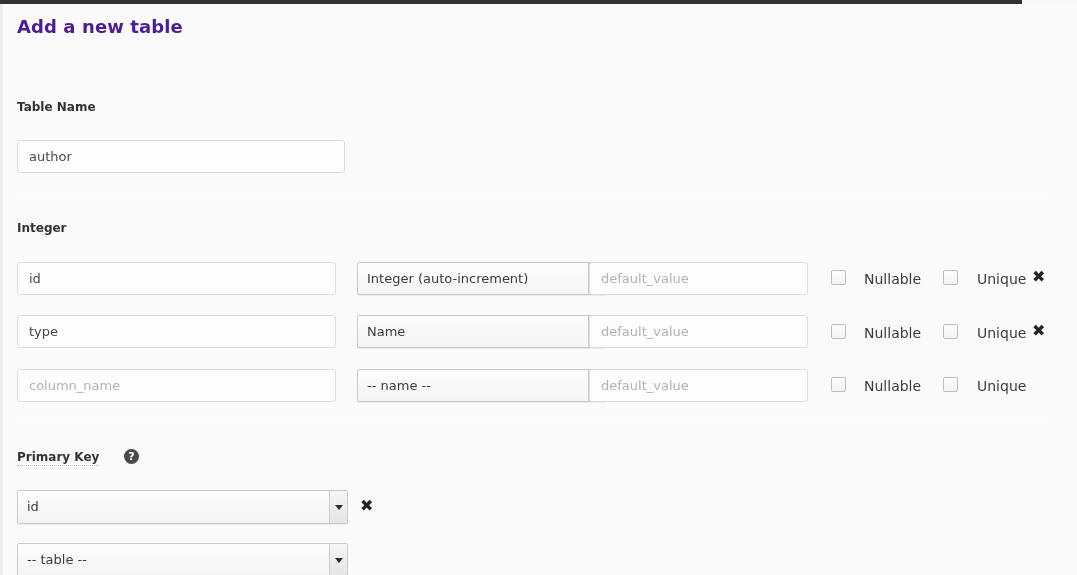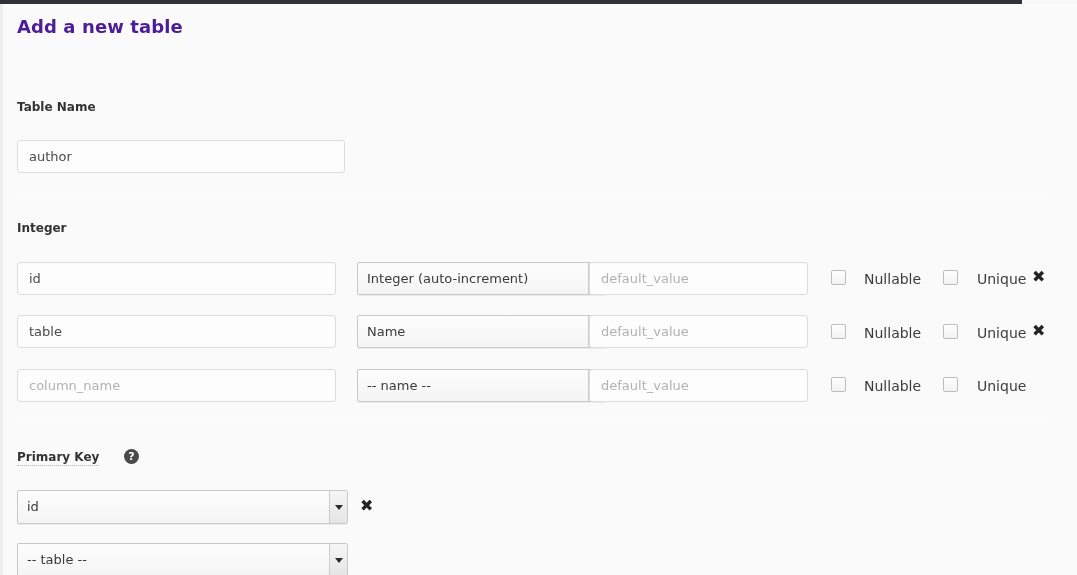--- a/index.html
+++ b/index.html
@@ -192,21 +192,21 @@
     <span>Integer (auto-increment)</span>
     <span class="sel-arrow"></span>
   </div>
   <div class="text-input col-default-input placeholder" style="top:258px">default_value</div>
   <div class="checkbox" style="left:828px; top:266px"></div>
   <div class="cb-label" style="left:861px; top:267px">Nullable</div>
   <div class="checkbox" style="left:940px; top:266px"></div>
   <div class="cb-label" style="left:974px; top:267px">Unique</div>
   <div class="remove-x" style="left:1029px; top:265px">✖</div>
 
-  <div class="text-input col-name-input" style="top:311px">table</div>
+  <div class="text-input col-name-input" style="top:311px">type</div>
   <div class="select-box col-type-select" style="top:311px">
     <span>Name</span>
     <span class="sel-arrow"></span>
   </div>
   <div class="text-input col-default-input placeholder" style="top:311px">default_value</div>
   <div class="checkbox" style="left:828px; top:320px"></div>
   <div class="cb-label" style="left:861px; top:321px">Nullable</div>
   <div class="checkbox" style="left:940px; top:320px"></div>
   <div class="cb-label" style="left:974px; top:321px">Unique</div>
   <div class="remove-x" style="left:1029px; top:319px">✖</div>

